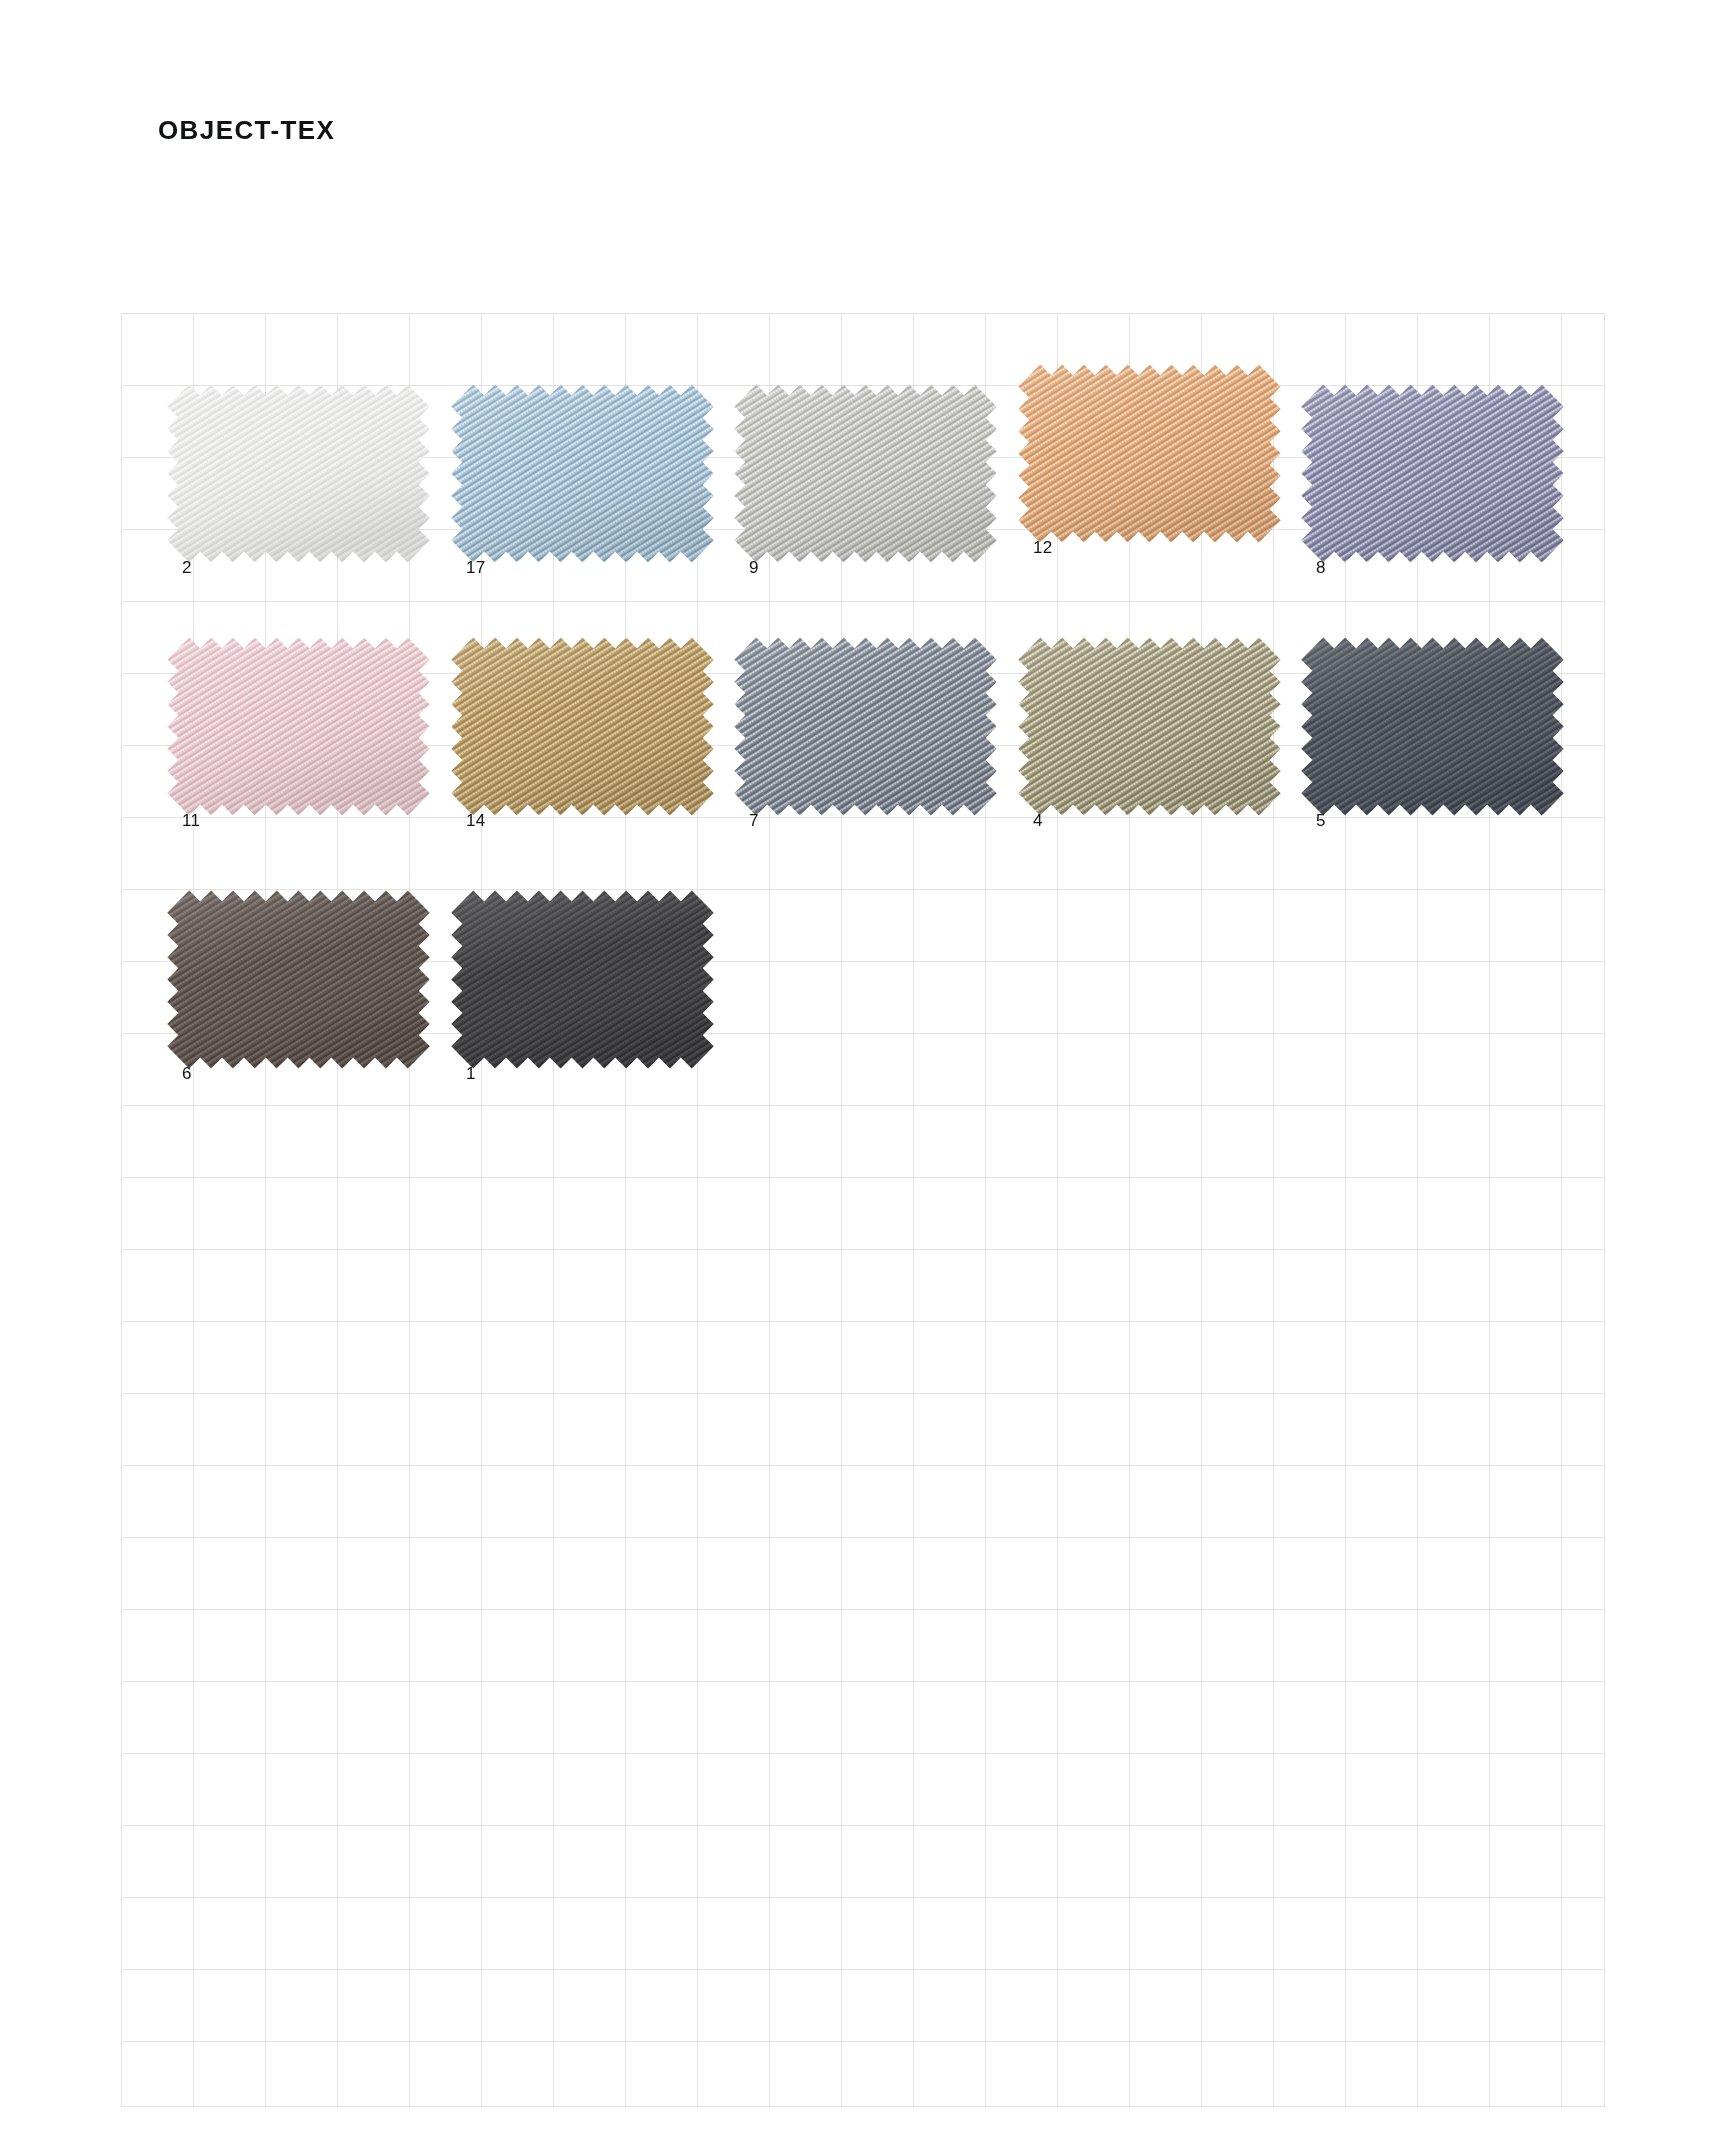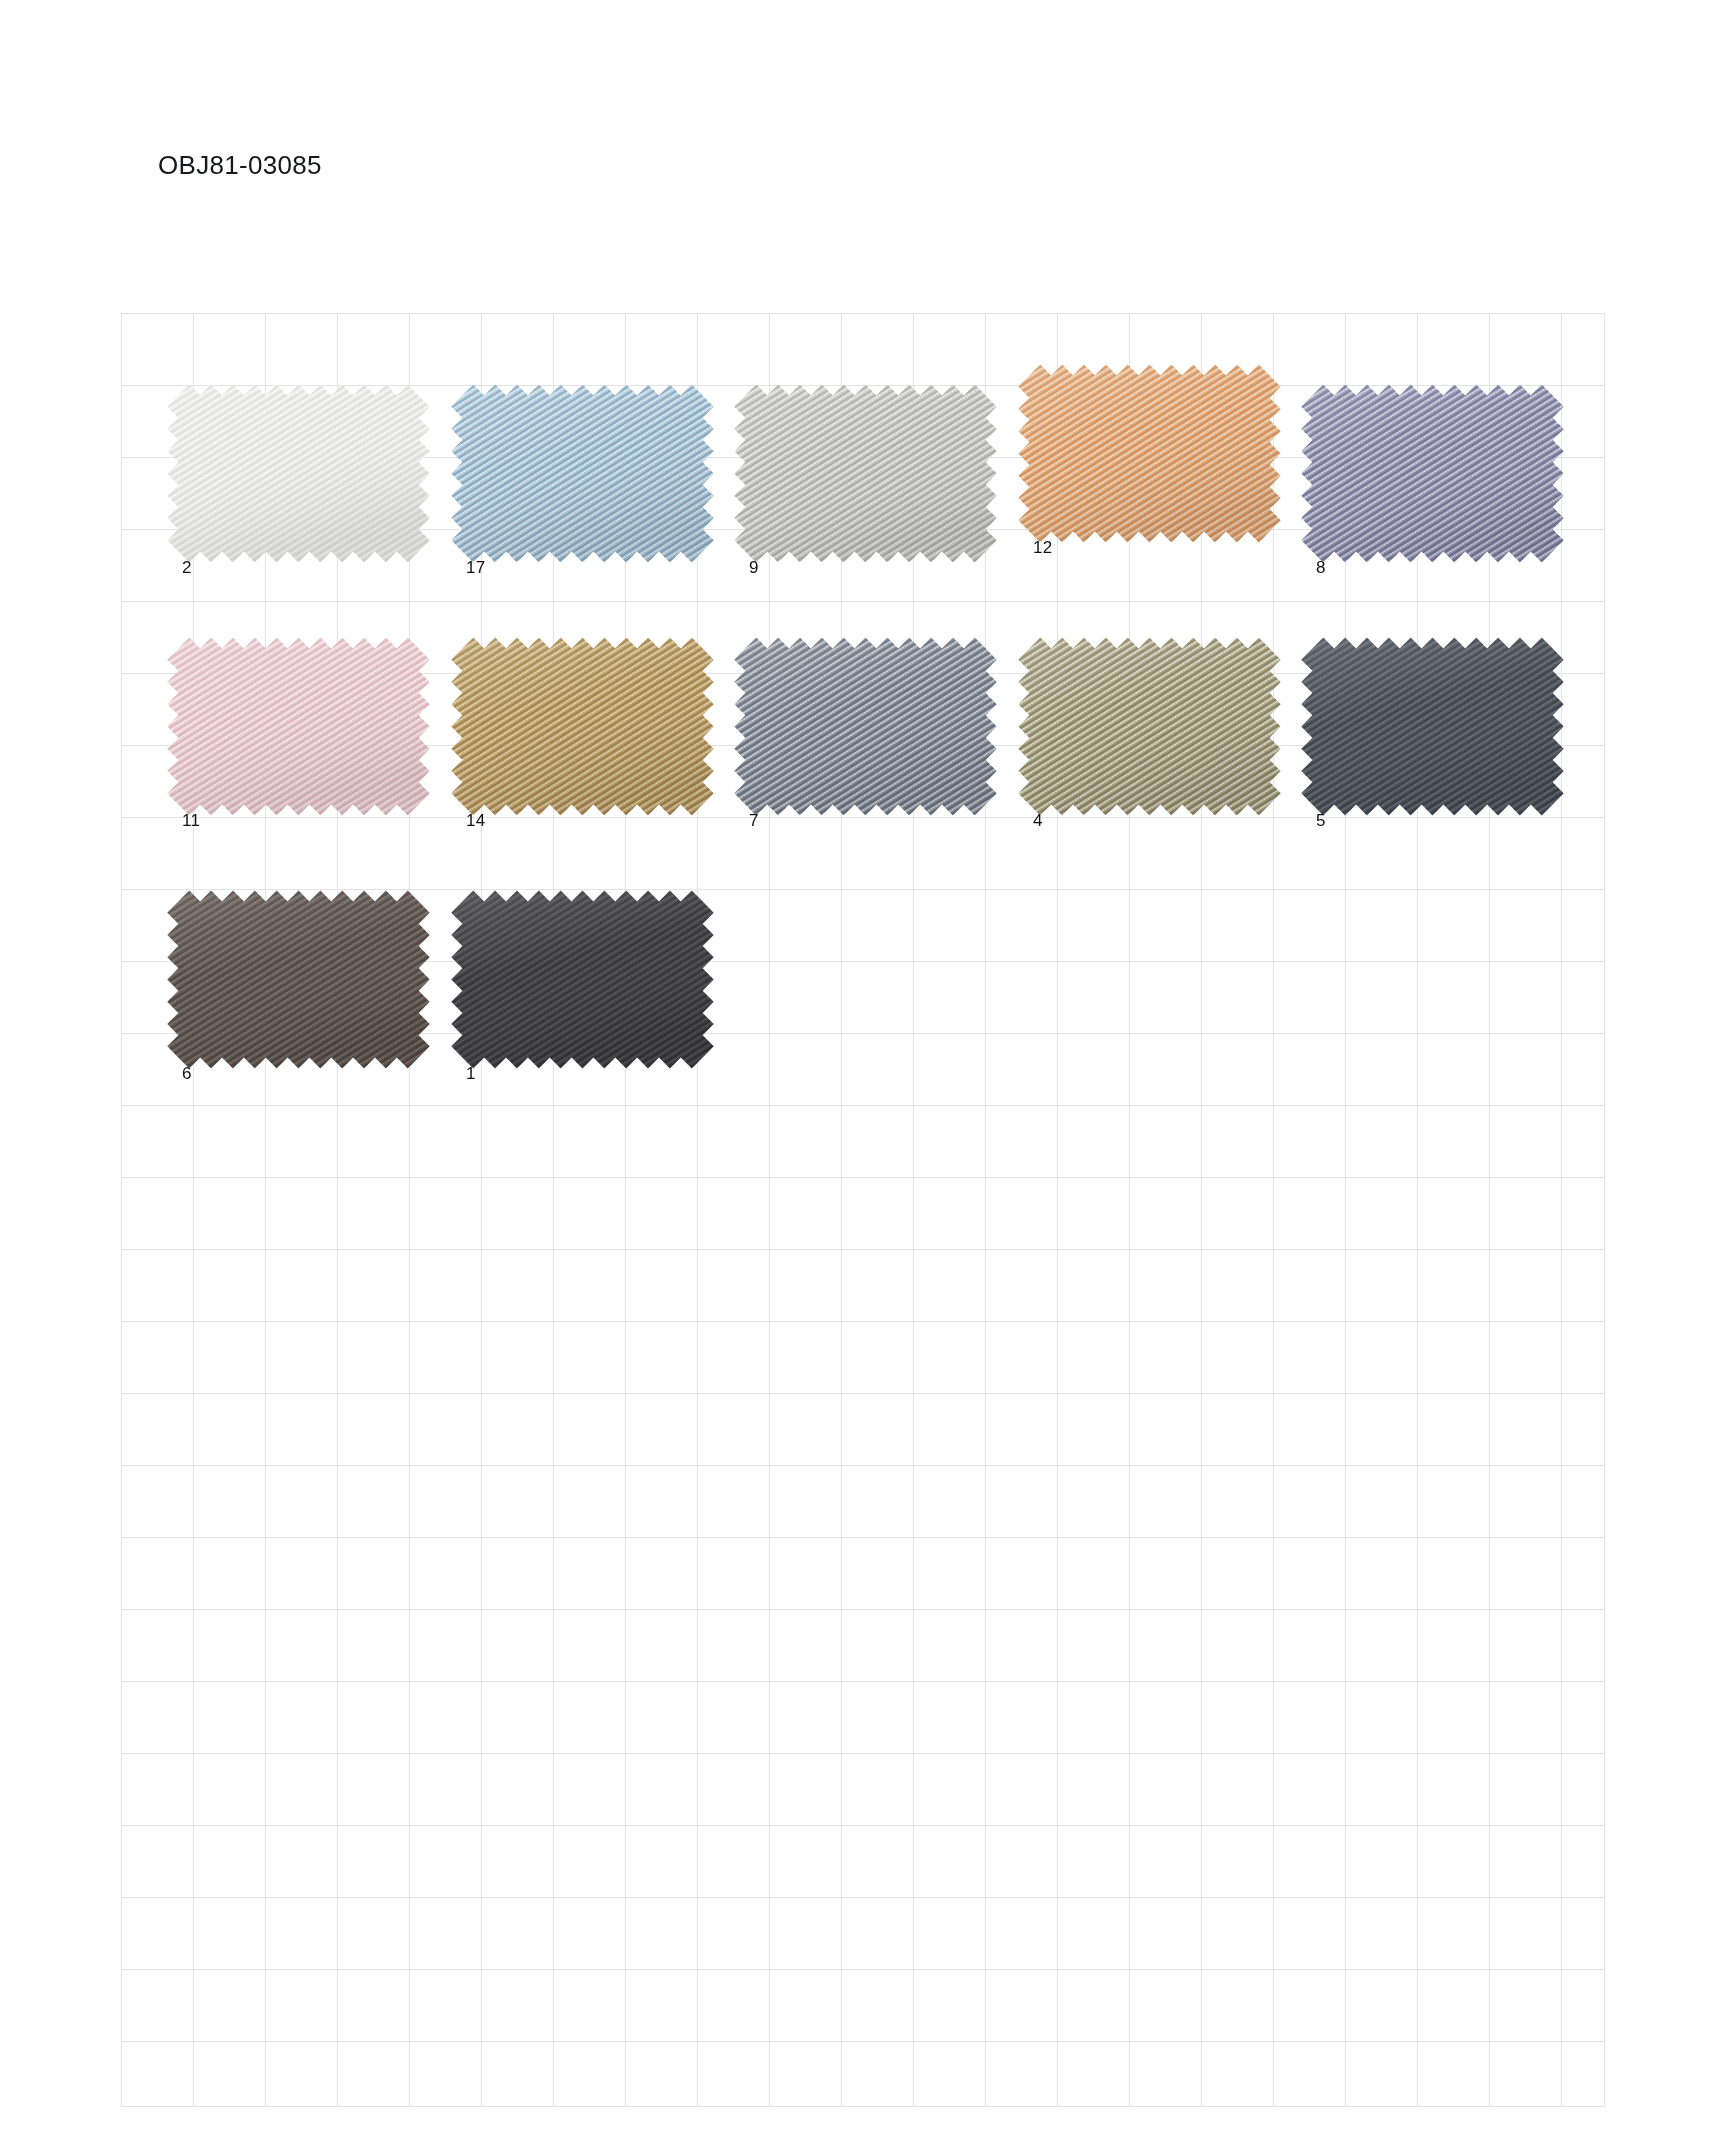--- a/index.html
+++ b/index.html
@@ -97,21 +97,21 @@
     color: #101214;
     letter-spacing: 0.3px;
     line-height: 1;
     white-space: nowrap;
   }
 </style>
 </head>
 <body>
 
 <div id="header">
-  <div id="sku-code">OBJ81-03085</div>
+  <div id="brand-title">OBJECT-TEX</div>
 </div>
 
 <div id="grid-sheet"></div>
 
 <div id="swatch-layer">
     <div class="swatch-cell" style="left: 178px; top: 395px;">
       <div class="swatch-chip">
         <svg viewBox="-19 -19 408 278" width="241" height="156" style="width: 265px; height: 181px; margin-left: -12.4px; margin-top: -12.4px;">
           <defs>
             <pattern id="weave-0" width="9" height="9" patternUnits="userSpaceOnUse" patternTransform="rotate(-32)">

